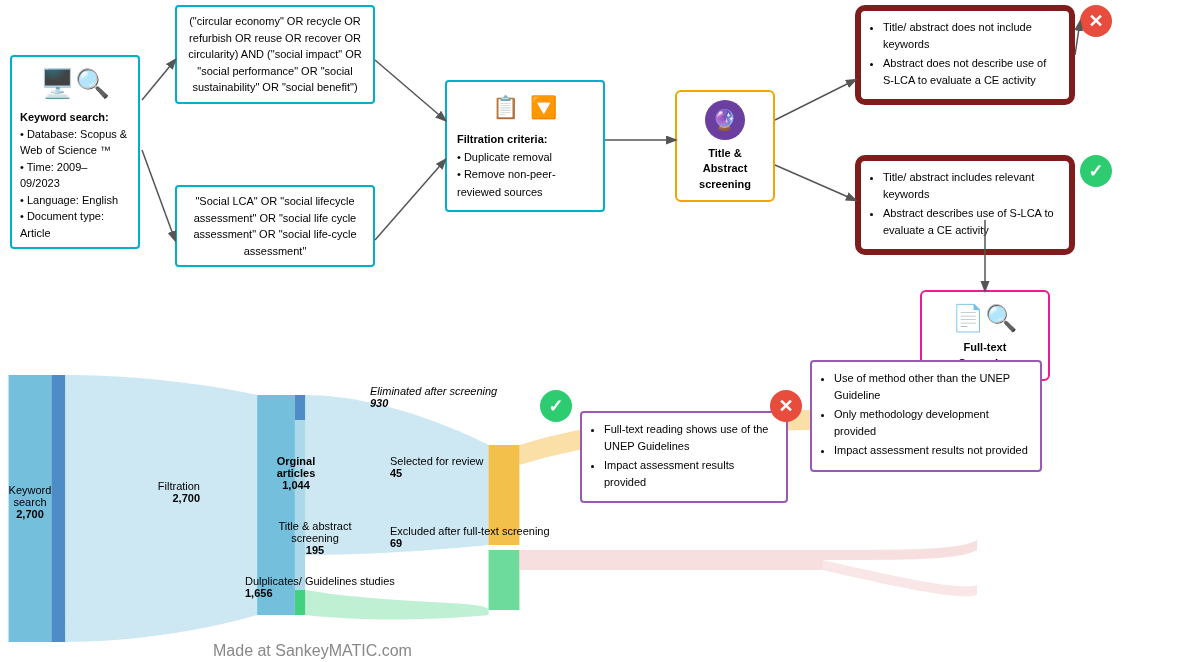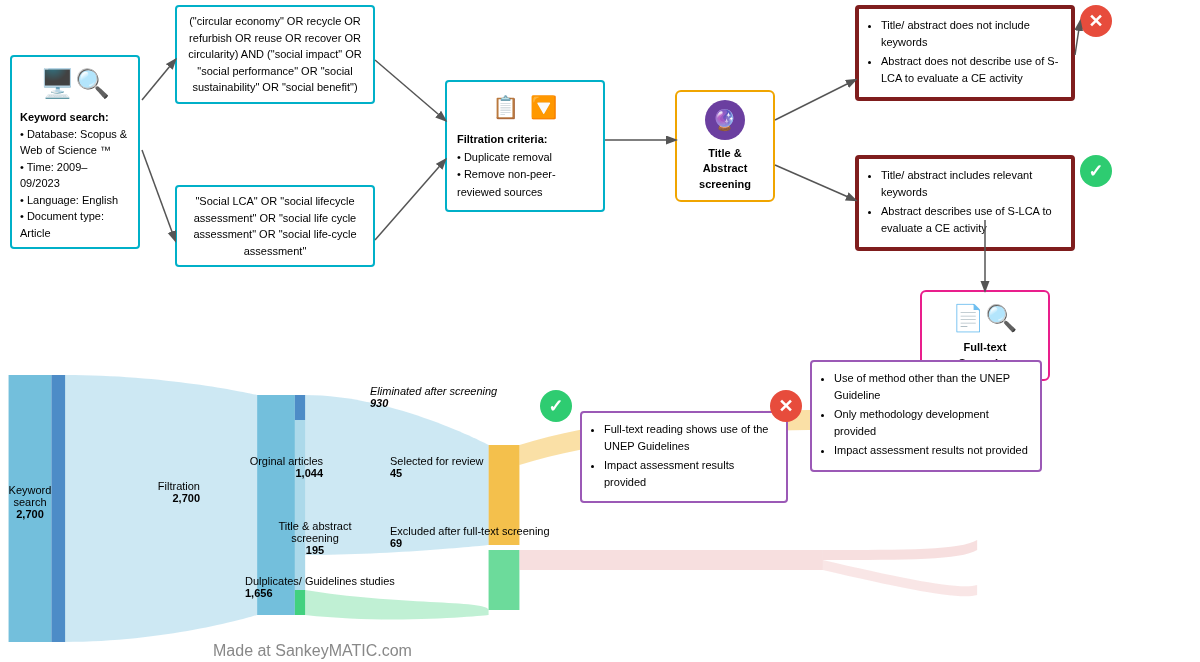--- a/index.html
+++ b/index.html
@@ -108,22 +108,22 @@
       align-items: center;
       justify-content: center;
       margin: 0 auto 6px;
       font-size: 20px;
       color: #fff;
     }
 
     
     .criteria-box {
       position: absolute;
-      border: 4px solid #7f1d1d;
-      border-radius: 4px;
+      border: 6px solid #7f1d1d;
+      border-radius: 10px;
       padding: 8px 10px;
       background: #fff;
       font-size: 11px;
       line-height: 1.5;
       width: 220px;
     }
     .criteria-box-reject {
       top: 5px;
       left: 855px;
     }
@@ -348,21 +348,21 @@
   <div style="position:absolute;top:115px;left:0px;font-size:11px;text-align:center;width:60px;margin-top:14px;">
     <span>Keyword search</span><br>
     <strong>2,700</strong>
   </div>
 
   <div style="position:absolute;top:125px;left:140px;font-size:11px;text-align:right;width:60px;">
     <span>Filtration</span><br>
     <strong>2,700</strong>
   </div>
 
-  <div style="position:absolute;top:100px;left:243px;font-size:11px;text-align:right;width:80px;">
+  <div style="position:absolute;top:100px;left:256px;font-size:11px;text-align:center;width:80px;font-weight:bold;">
     <span>Orginal articles</span><br>
     <strong>1,044</strong>
   </div>
 
   <div style="position:absolute;top:30px;left:370px;font-size:11px;font-style:italic;">
     <span>Eliminated after screening</span><br>
     <strong>930</strong>
   </div>
 
   <div style="position:absolute;top:165px;left:255px;font-size:11px;text-align:center;width:120px;">

